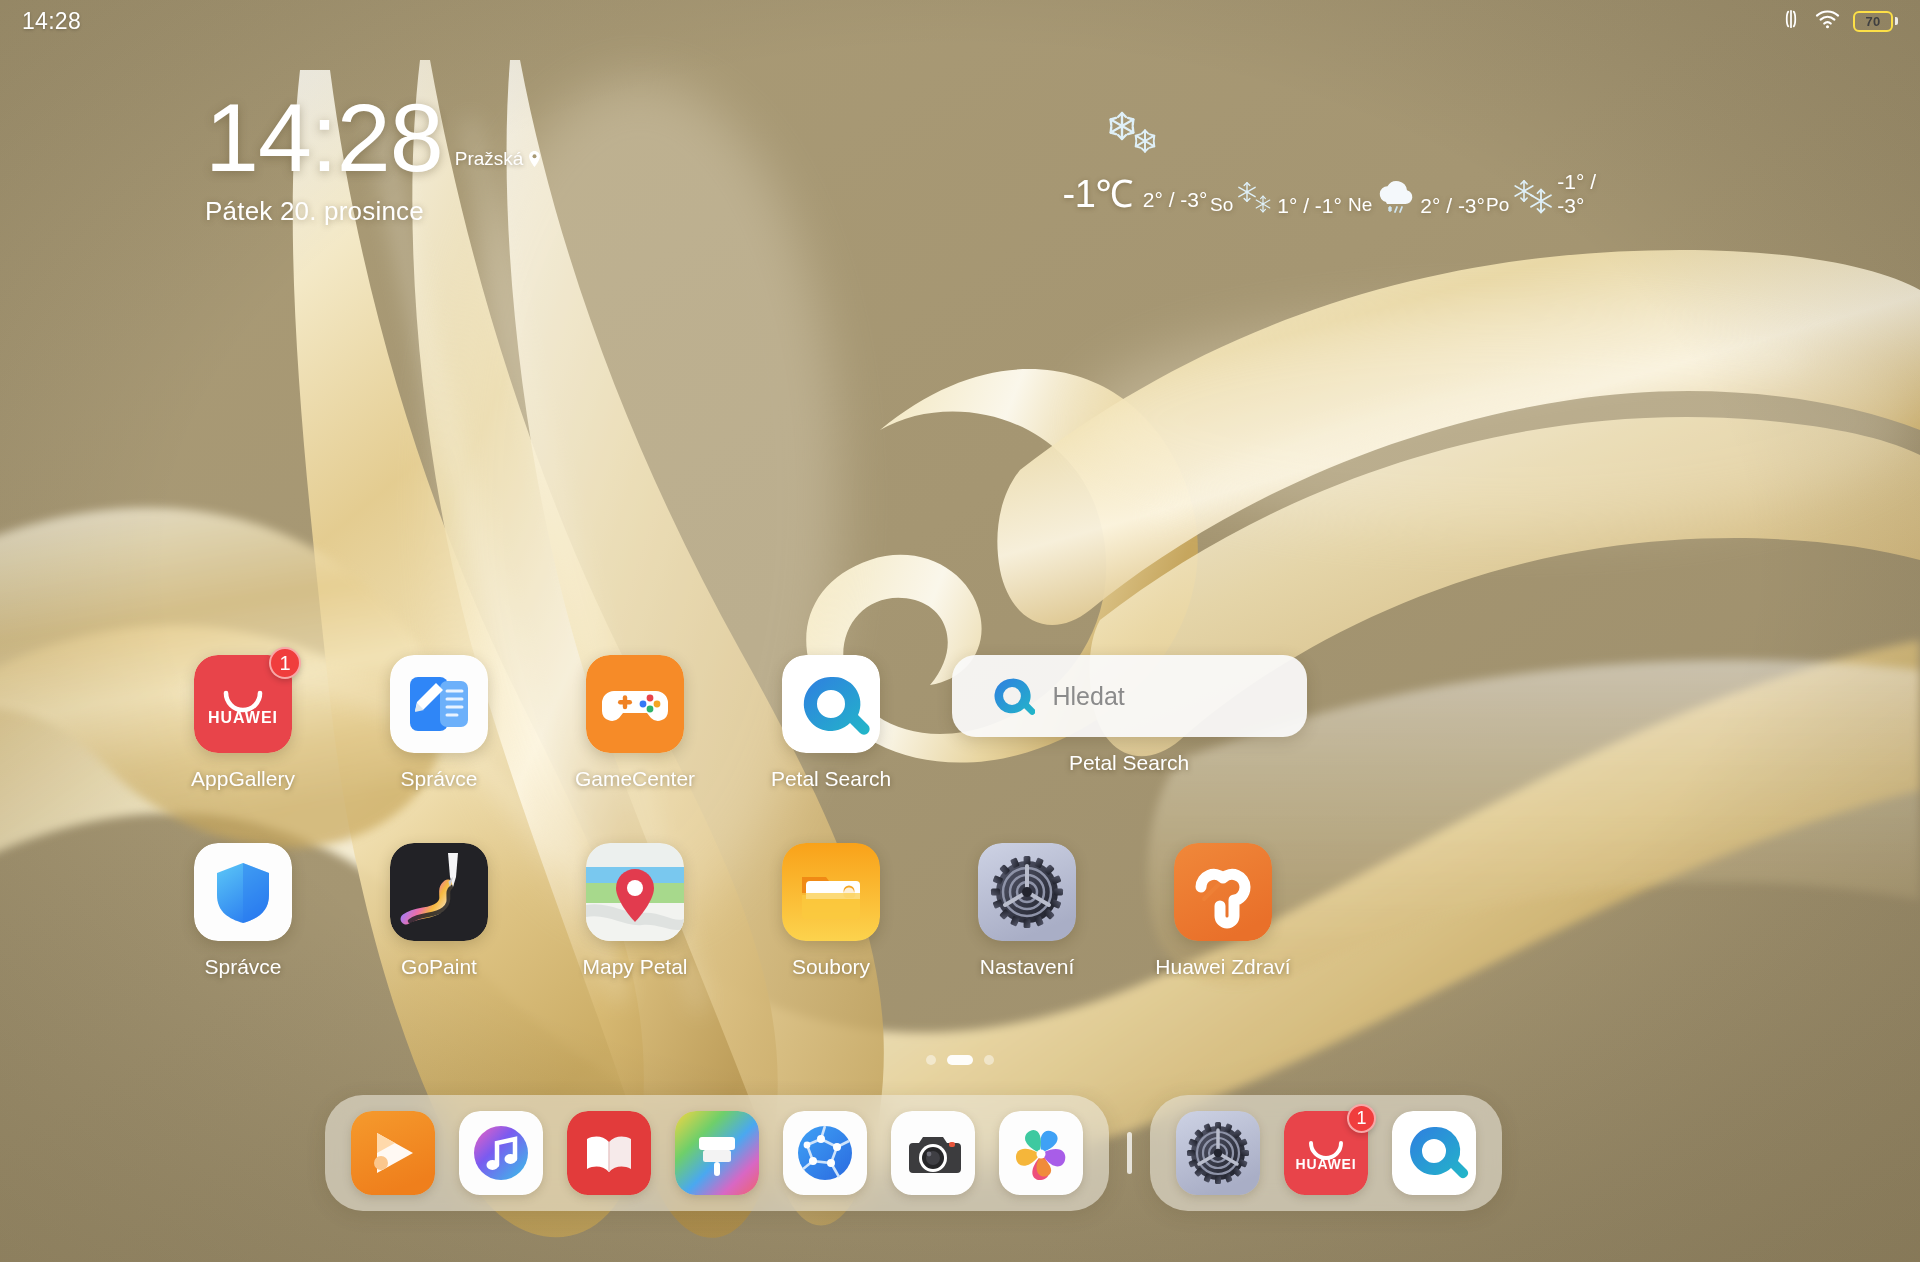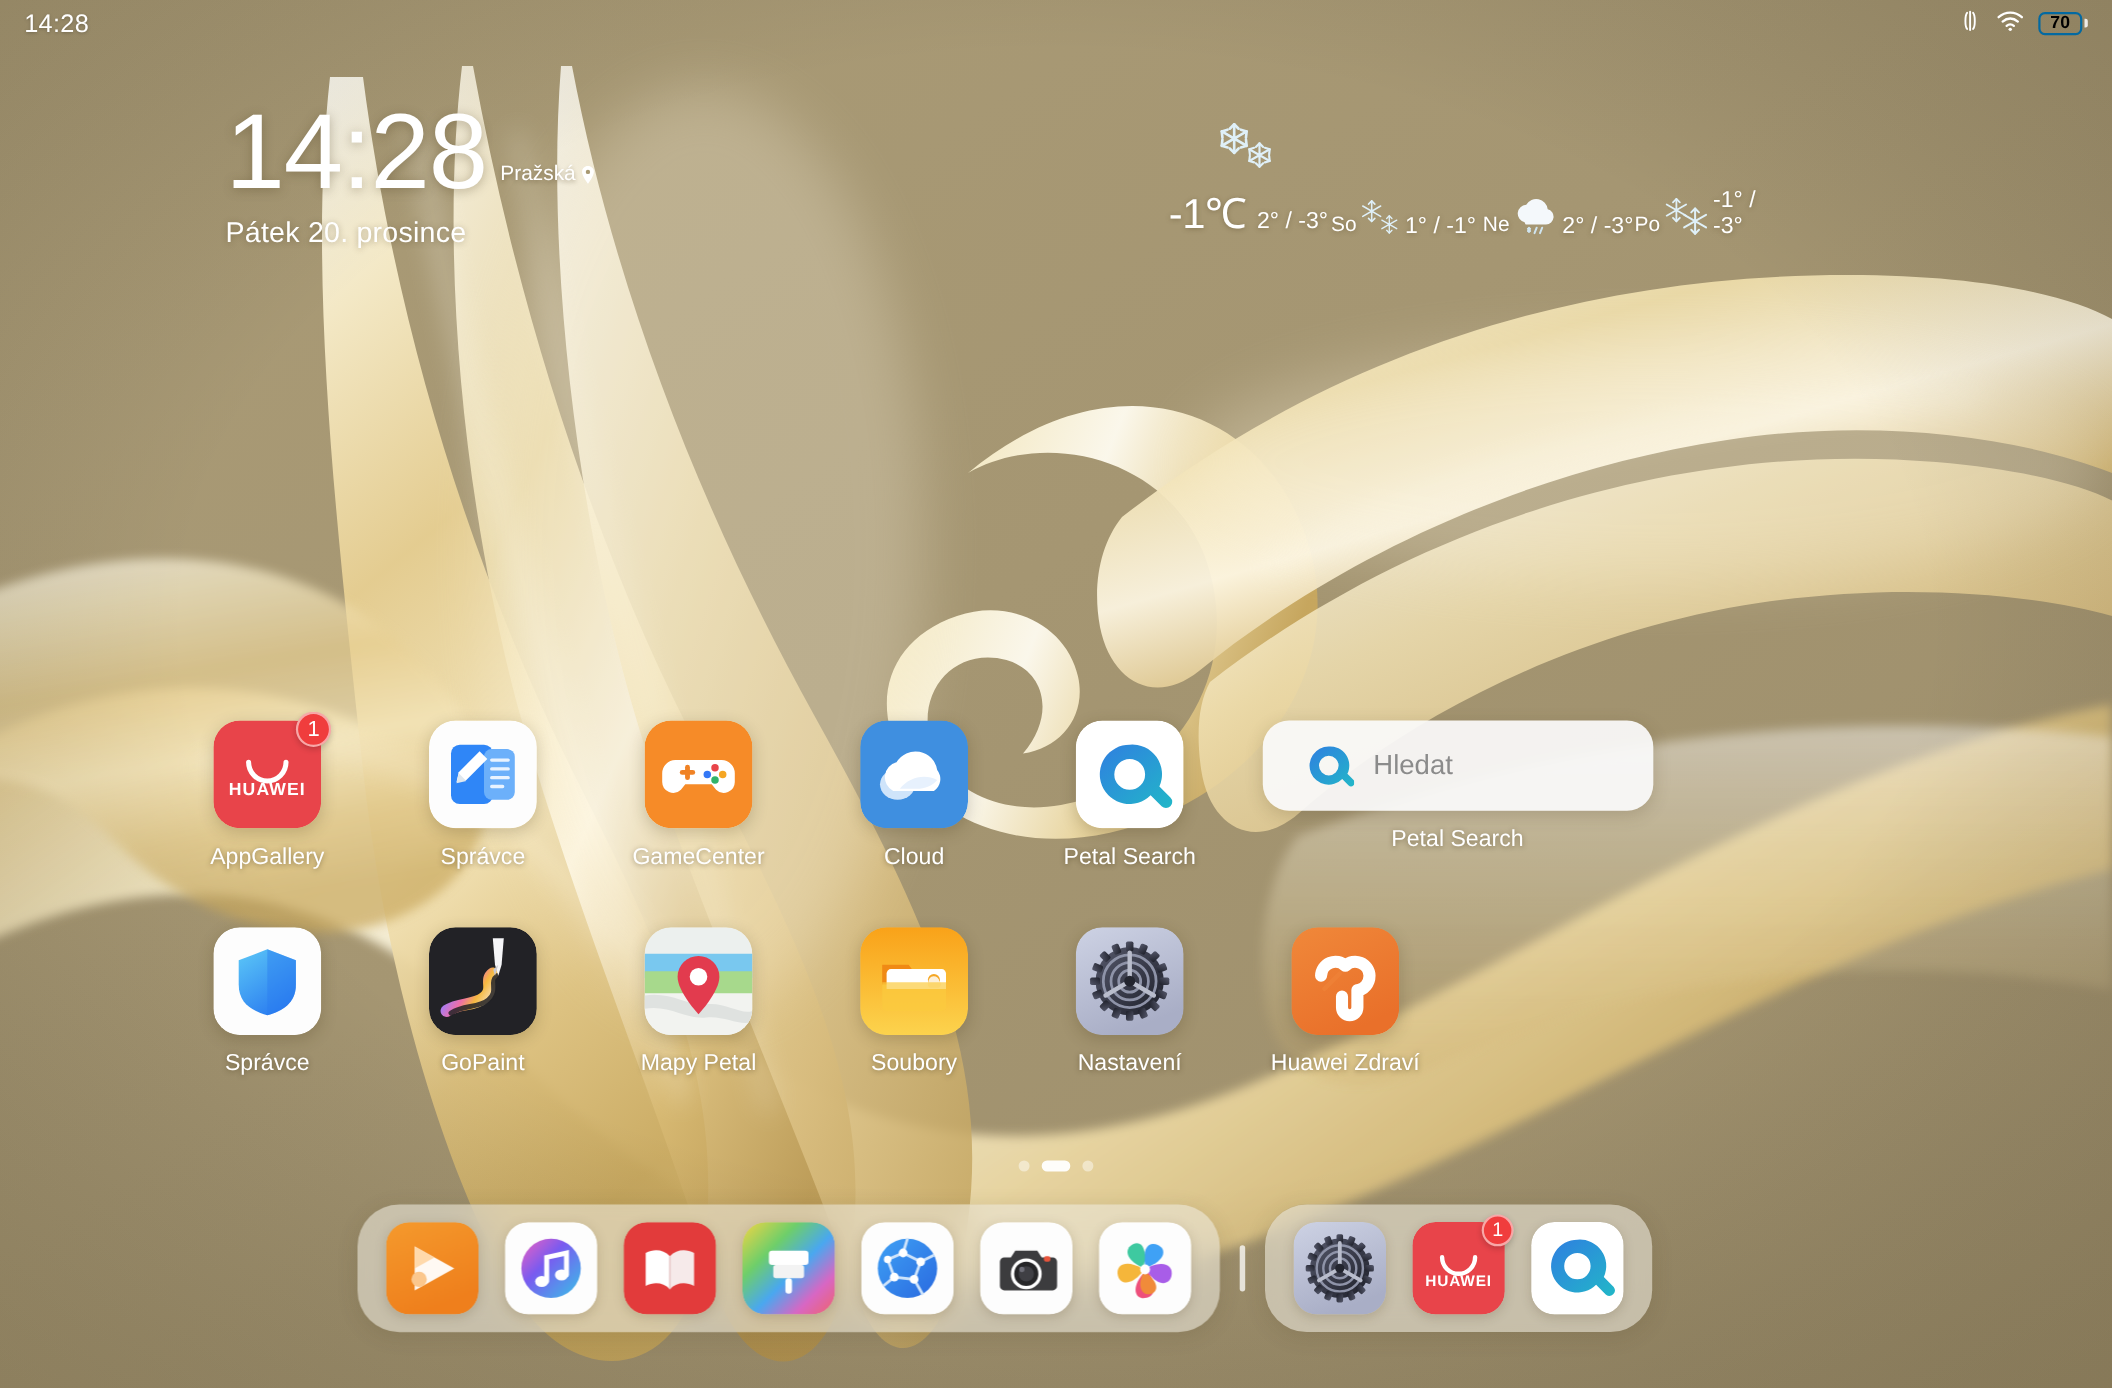--- a/index.html
+++ b/index.html
@@ -23,23 +23,23 @@
   }
   #statusbar .clock-small {
     font-size:23px; font-weight:500; letter-spacing:.3px;
     text-shadow:0 1px 3px rgba(0,0,0,.25);
   }
   #statusbar .sb-right { display:flex; align-items:center; gap:13px; }
   .battery-box {
     display:flex; align-items:center;
   }
   .battery-shell {
-    width:40px; height:21px; border:2px solid #0369a1; border-radius:6px;
+    width:40px; height:21px; border:2px solid #fde047; border-radius:6px;
     display:flex; align-items:center; justify-content:center;
-    font-size:16px; font-weight:600; color:#000000; letter-spacing:.2px;
+    font-size:13px; font-weight:600; color:#404040; letter-spacing:.2px;
   }
   .battery-tip {
     width:3px; height:8px; background:#fff; border-radius:0 2px 2px 0; margin-left:2px;
     opacity:.85;
   }
 
   
   #clock-widget {
     position:absolute; left:205px; top:92px; z-index:30; color:#fff;
   }
@@ -420,31 +420,20 @@
           <rect x="36.8" y="40.2" width="4.4" height="14" rx="2.2" fill="#f08224"></rect>
           <circle cx="64" cy="43" r="3.4" fill="#e8444a"></circle>
           <circle cx="71" cy="49" r="3.4" fill="#f5a623"></circle>
           <circle cx="64" cy="54" r="3.4" fill="#31b36a"></circle>
           <circle cx="57" cy="49" r="3.4" fill="#3478f6"></circle>
         </svg>
       </div>
       <div class="app-label">GameCenter</div>
     </div>
 
-    <div class="app-cell">
-      <div class="icon-wrap">
-        <svg class="app-icon" viewBox="0 0 98 98">
-          <rect width="98" height="98" rx="24" fill="#3f8fe0"></rect>
-          <ellipse cx="34" cy="58" rx="16" ry="14" fill="#cfe4fa"></ellipse>
-          <path d="M30,64 a14,14 0 0 1 3,-26 a20,20 0 0 1 37,7 a13,13 0 0 1 -3,19z" fill="#fff"></path>
-          <path d="M36,62 c8,-10 22,-14 34,-8 -4,5 -11,8 -19,8z" fill="#e7f1fd"></path>
-        </svg>
-      </div>
-      <div class="app-label">Cloud</div>
-    </div>
 
     <div class="app-cell">
       <div class="icon-wrap">
         <svg class="app-icon" viewBox="0 0 98 98">
           <rect width="98" height="98" rx="24" fill="#fff"></rect>
           <defs>
             <linearGradient id="pg1" x1="0" y1="0" x2="1" y2="1">
               <stop offset="0%" stop-color="#2f7fe0"></stop>
               <stop offset="100%" stop-color="#22b7c8"></stop>
             </linearGradient>

